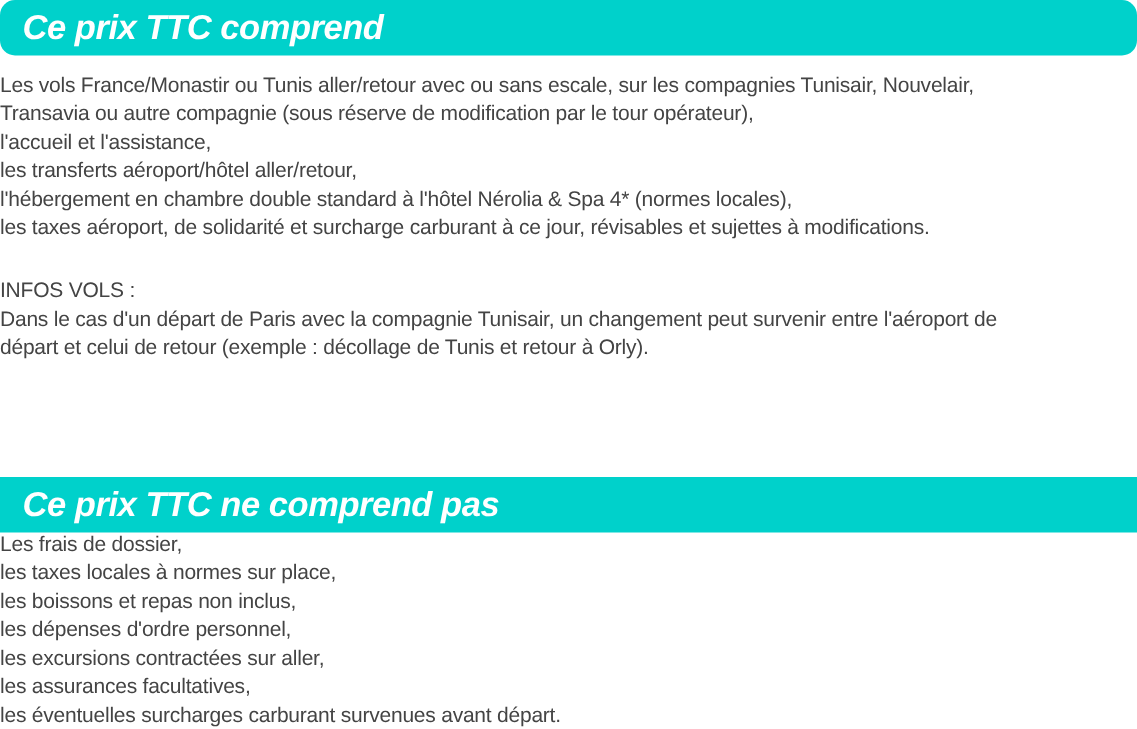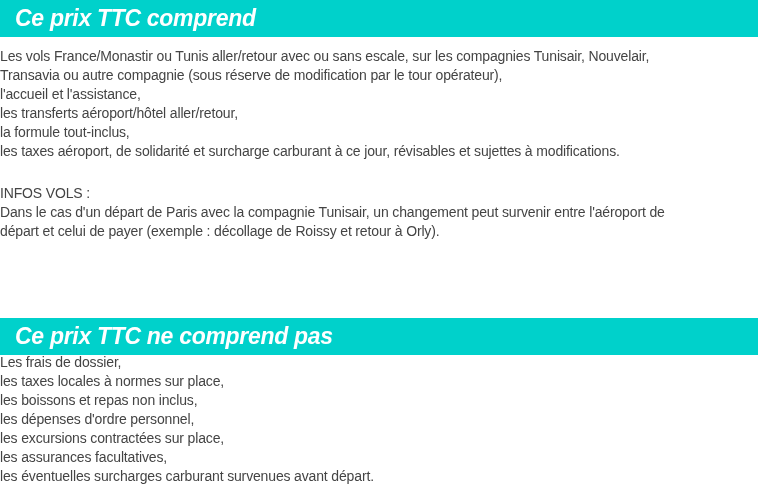--- a/index.html
+++ b/index.html
@@ -27,21 +27,21 @@
     .banner h2 {
       margin: 0;
       color: #ffffff;
       font-family: "Liberation Sans", sans-serif;
       font-style: italic;
       font-weight: bold;
       font-size: 23px;
       line-height: 37px;
       letter-spacing: -0.3px;
     }
-    #banner-1 { top: 0; }
+    #banner-1 { top: 0; border-radius: 10px; }
     #banner-2 { top: 318px; }
     .block {
       position: absolute;
       left: 0;
       width: 758px;
       font-size: 14px;
       line-height: 19px;
       letter-spacing: -0.15px;
     }
     .block .line {
@@ -57,35 +57,35 @@
 
 <div id="banner-1" class="banner">
   <h2>Ce prix TTC comprend</h2>
 </div>
 
 <div id="included-list" class="block">
   <span class="line">Les vols France/Monastir ou Tunis aller/retour avec ou sans escale, sur les compagnies Tunisair, Nouvelair,</span>
   <span class="line">Transavia ou autre compagnie (sous réserve de modification par le tour opérateur),</span>
   <span class="line">l'accueil et l'assistance,</span>
   <span class="line">les transferts aéroport/hôtel aller/retour,</span>
-  <span class="line">la formule tout-inclus,</span>
+  <span class="line">l'hébergement en chambre double standard à l'hôtel Nérolia &amp; Spa 4* (normes locales),</span>
   <span class="line">les taxes aéroport, de solidarité et surcharge carburant à ce jour, révisables et sujettes à modifications.</span>
 </div>
 
 <div id="flight-info" class="block">
   <span class="line">INFOS VOLS :</span>
   <span class="line">Dans le cas d'un départ de Paris avec la compagnie Tunisair, un changement peut survenir entre l'aéroport de</span>
-  <span class="line">départ et celui de payer (exemple : décollage de Roissy et retour à Orly).</span>
+  <span class="line">départ et celui de retour (exemple : décollage de Tunis et retour à Orly).</span>
 </div>
 
 <div id="banner-2" class="banner">
   <h2>Ce prix TTC ne comprend pas</h2>
 </div>
 
 <div id="excluded-list" class="block">
   <span class="line">Les frais de dossier,</span>
   <span class="line">les taxes locales à normes sur place,</span>
   <span class="line">les boissons et repas non inclus,</span>
   <span class="line">les dépenses d'ordre personnel,</span>
-  <span class="line">les excursions contractées sur place,</span>
+  <span class="line">les excursions contractées sur aller,</span>
   <span class="line">les assurances facultatives,</span>
   <span class="line">les éventuelles surcharges carburant survenues avant départ.</span>
 </div>
 
 </body></html>

